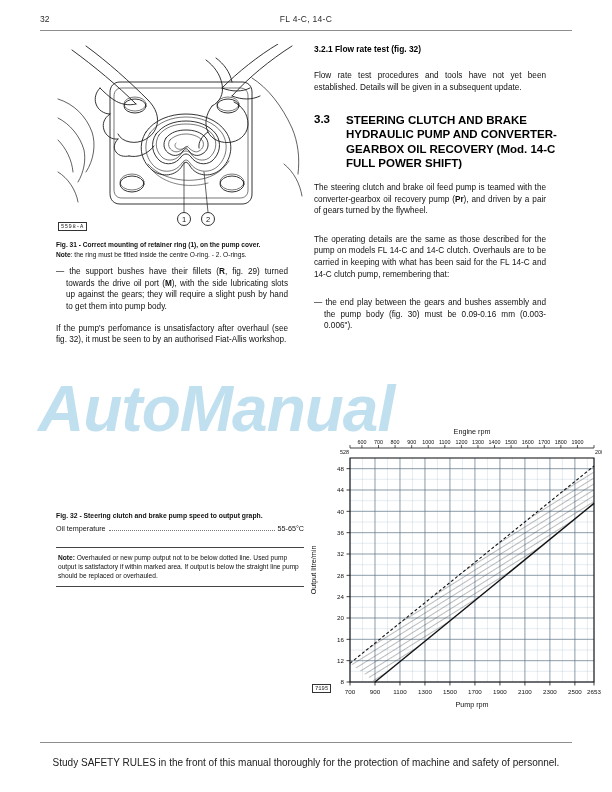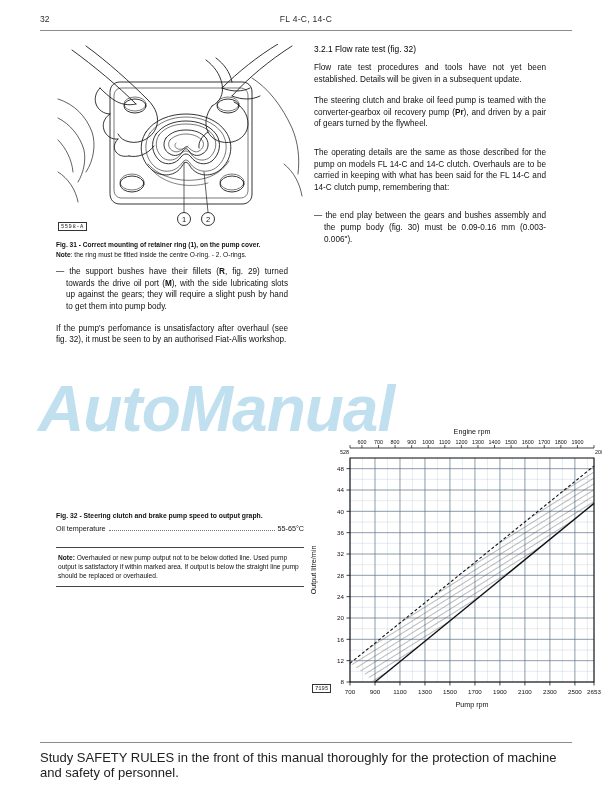--- a/index.html
+++ b/index.html
@@ -103,22 +103,22 @@
   p.body.hang {
     padding-left: 10px;
     text-indent: -10px;
   }
   p.body b { font-weight: bold; }
   .spacer-sm { height: 7px; }
 
   
   h3.sub {
     font-size: 8.4px;
-    font-weight: normal;
-    margin: 0 0 8px 0;
+    font-weight: bold;
+    margin: 0 0 16px 0;
     color: #000;
   }
   .section-head {
     display: flex;
     margin: 20px 0 12px 0;
   }
   .section-num {
     font-size: 11.5px;
     font-weight: bold;
     width: 32px;
@@ -216,22 +216,23 @@
     left: 40px;
     top: 742px;
     width: 532px;
   }
   .footer-rule {
     width: 532px;
     height: 1px;
     background: #8d8d8d;
   }
   .footer-text {
-    margin-top: 7px;
-    font-size: 13px;
+    margin-top: 14px;
+    text-align: center;
+    font-size: 10px;
     color: #222;
   }
 </style>
 </head>
 <body>
 
 <div class="page-header">
   <div class="page-number">32</div>
   <div class="header-title">FL 4-C, 14-C</div>
   <div class="header-rule"></div>
@@ -337,20 +338,24 @@
   <div class="spacer-sm"></div>
 
   <p class="body hang">— the support bushes have their fillets (<b>R</b>, fig. 29) turned towards the drive oil port (<b>M</b>), with the side lubricating slots up against the gears; they will require a slight push by hand to get them into pump body.</p>
   <p class="body">If the pump's perfomance is unsatisfactory after overhaul (see fig. 32), it must be seen to by an authorised Fiat-Allis workshop.</p>
 </div>
 
 <div class="col-right">
   <h3 class="sub">3.2.1 Flow rate test (fig. 32)</h3>
   <p class="body">Flow rate test procedures and tools have not yet been established. Details will be given in a subsequent update.</p>
 
+  <div class="section-head">
+    <div class="section-num">3.3</div>
+    <div class="section-title">STEERING CLUTCH AND BRAKE HYDRAULIC PUMP AND CONVERTER-GEARBOX OIL RECOVERY (Mod. 14-C FULL POWER SHIFT)</div>
+  </div>
 
   <p class="body">The steering clutch and brake oil feed pump is teamed with the converter-gearbox oil recovery pump (<b>Pr</b>), and driven by a pair of gears turned by the flywheel.</p>
   <div class="spacer-sm"></div>
   <p class="body">The operating details are the same as those described for the pump on models FL 14-C and 14-C clutch. Overhauls are to be carried in keeping with what has been said for the FL 14-C and 14-C clutch pump, remembering that:</p>
   <div class="spacer-sm"></div>
   <p class="body hang">— the end play between the gears and bushes assembly and the pump body (fig. 30) must be 0.09-0.16 mm (0.003-0.006").</p>
 </div>
 
 <div class="watermark">AutoManual</div>
 

